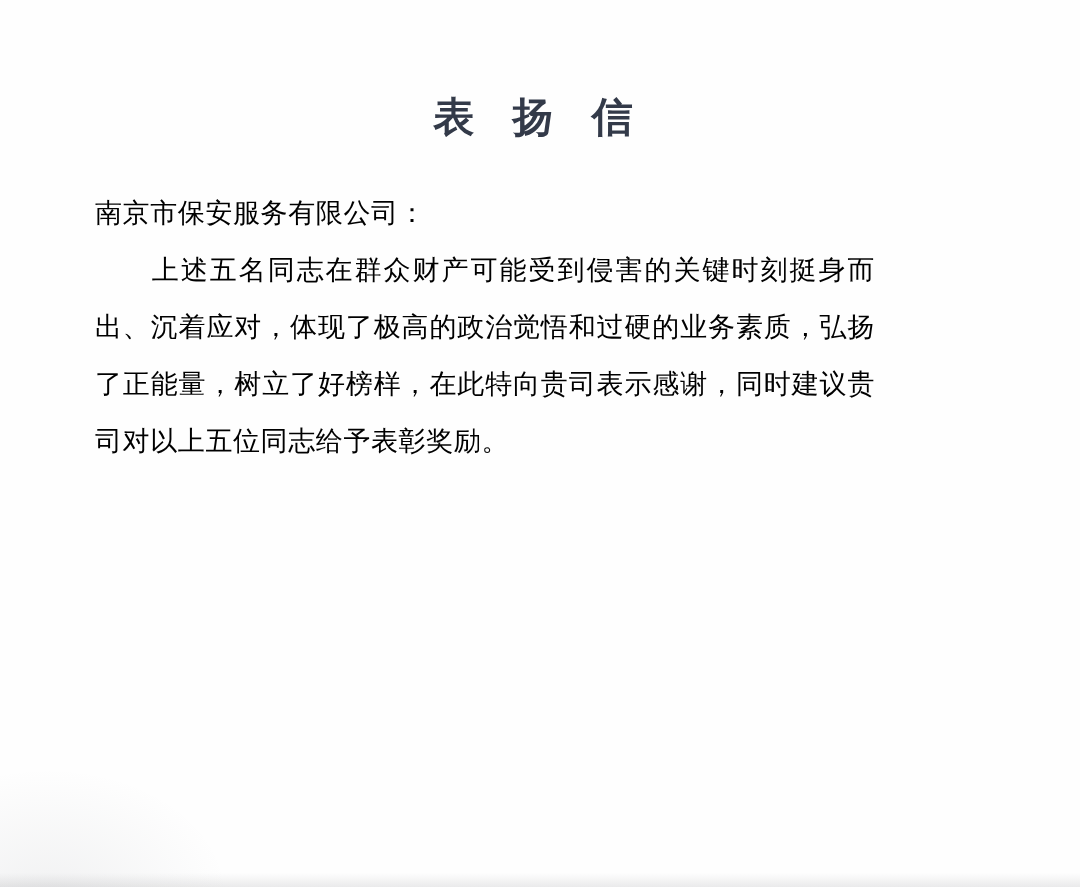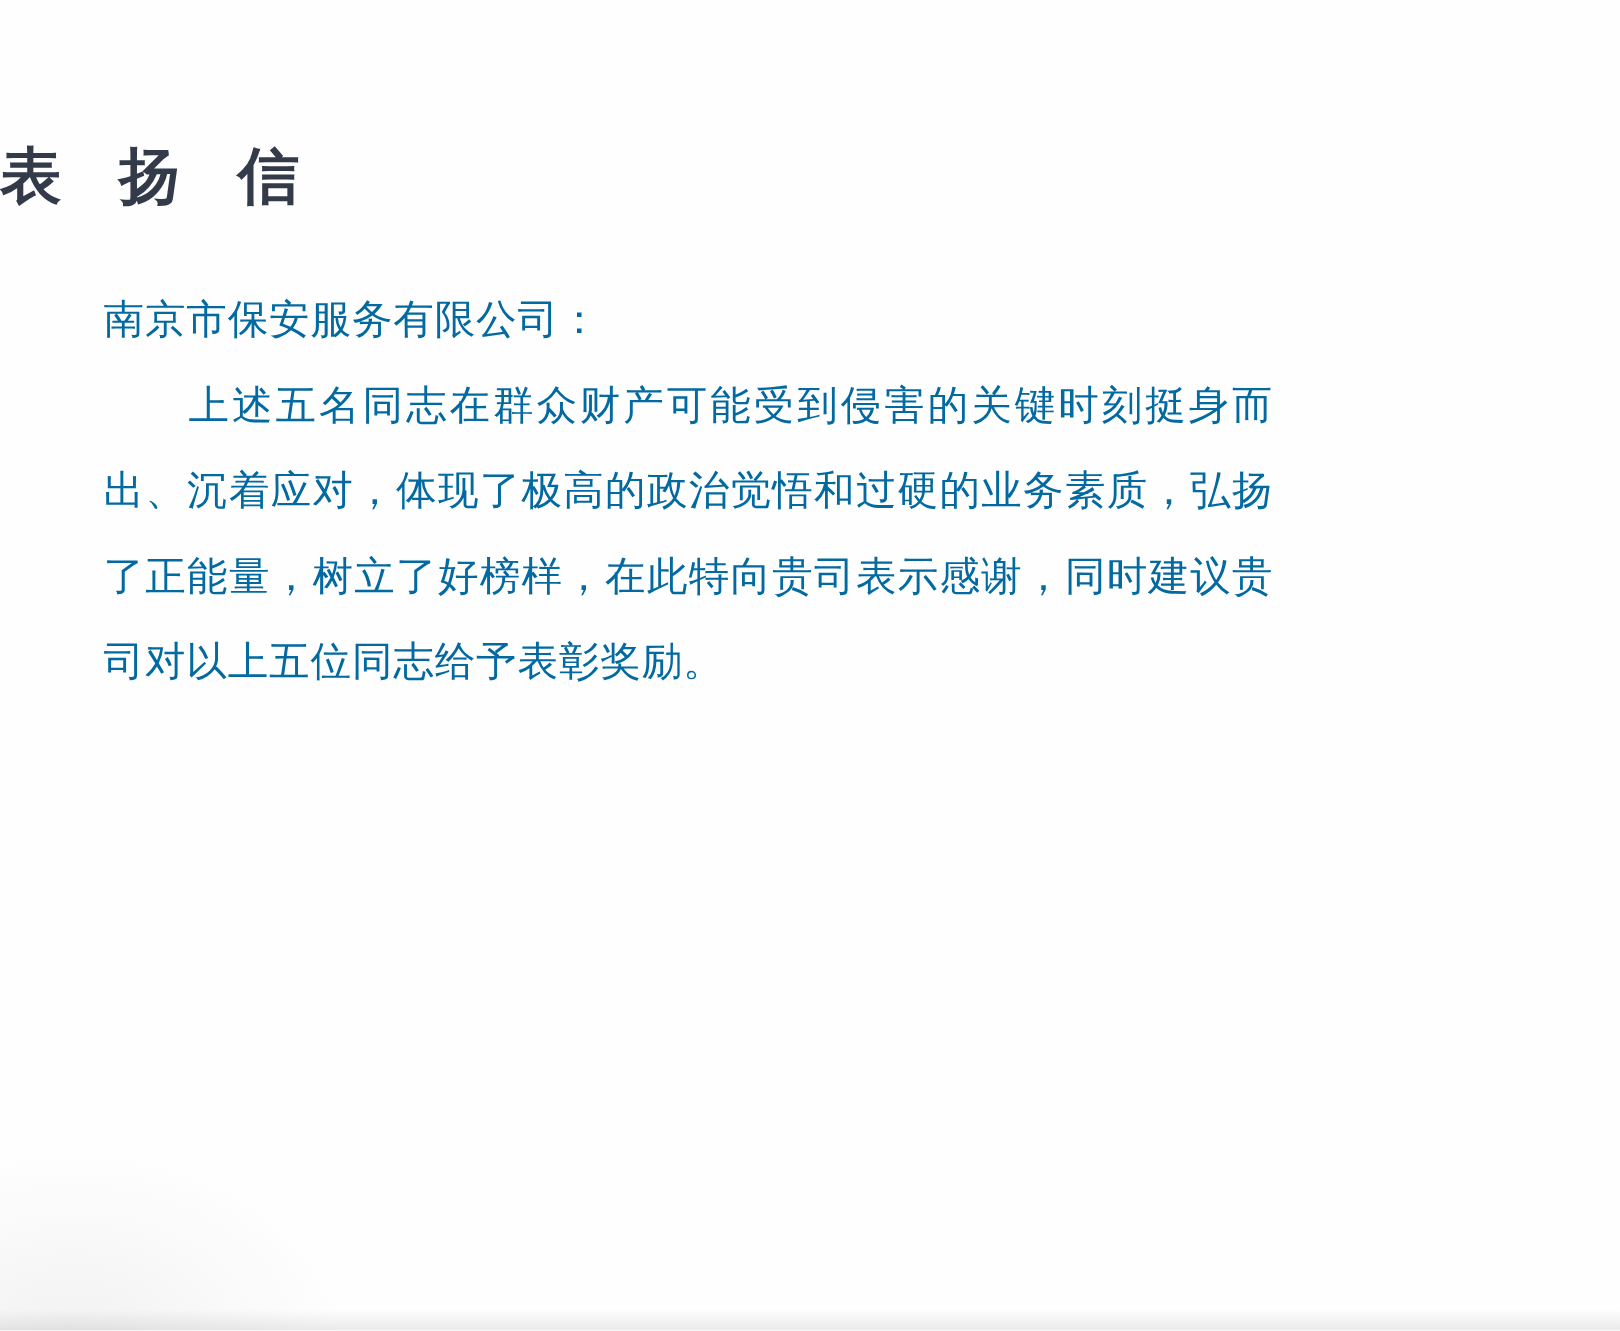--- a/index.html
+++ b/index.html
@@ -27,32 +27,33 @@
   .scan-smudge-bl {
     position: absolute;
     left: -30px; bottom: -40px;
     width: 260px; height: 160px;
     background: radial-gradient(ellipse at 30% 80%, rgba(90,95,105,0.08), rgba(90,95,105,0) 70%);
     pointer-events: none;
   }
   .doc-title {
     margin: 0;
     padding-top: 90px;
+    text-align: center;
     font-size: 41px;
     font-weight: bold;
     letter-spacing: 14px;
     color: #333a49;
   }
   .content {
     width: 780px;
-    margin: 0 0 0 69px;
+    margin: 0 0 0 95px;
     font-size: 27px;
     line-height: 57px;
     letter-spacing: 0.6px;
-    color: #0369a1;
+    color: #000000;
     text-align: justify;
     text-justify: inter-character;
   }
   .salutation {
     margin: 40px 0 0 0;
     text-indent: 0;
   }
   .para {
     margin: 0;
     text-indent: 2.1em;

